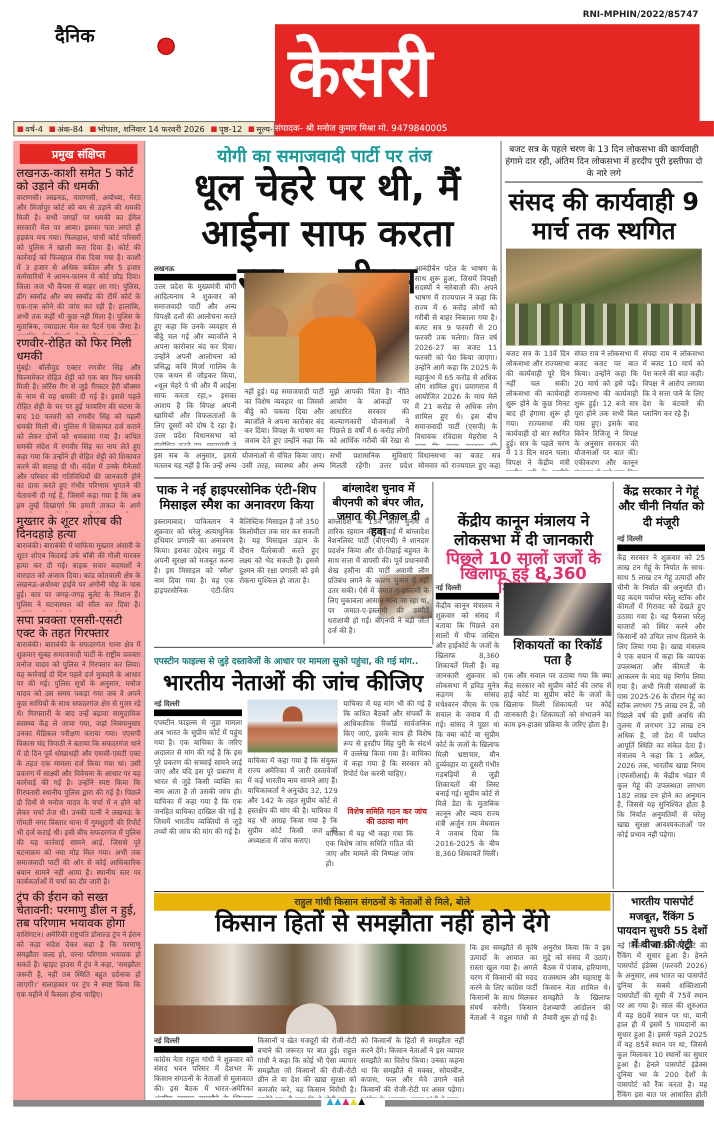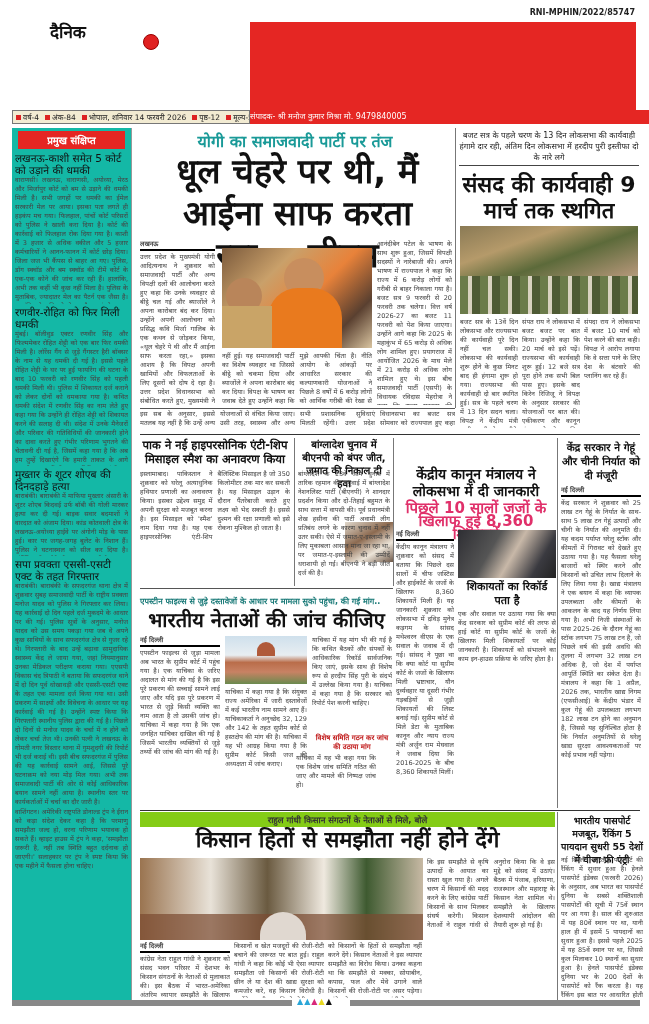--- a/index.html
+++ b/index.html
@@ -7,44 +7,45 @@
 .masthead{position:absolute;left:0;top:0;width:649px;height:110px}
 .dainik{position:absolute;left:50px;top:20px;font-size:17px;font-weight:bold;color:#111}
 .dabang{position:absolute;left:48px;top:38px;font-size:58px;font-weight:bold;color:#111;letter-spacing:2px;line-height:64px}
 .dot{position:absolute;left:143px;top:34px;width:16px;height:16px;border-radius:50%;background:#e02020;border:1px solid #900}
 .kesari-box{position:absolute;left:250px;top:22px;width:386px;height:88px;background:#e52623}
 .kesari{position:absolute;left:262px;top:26px;font-size:62px;font-weight:bold;color:#fff;line-height:80px}
 .rni{position:absolute;right:14px;top:8px;font-size:8px;font-weight:bold;color:#222}
 .infobar{position:absolute;left:12px;top:110px;width:238px;height:14px;background:#f2ebd2;border:1px solid #777;font-size:7.5px;display:flex;align-items:center;gap:6px;padding-left:3px;white-space:nowrap;overflow:hidden}
 .infobar span::before{content:"";display:inline-block;width:5px;height:5px;background:#d22;margin-right:2px}
 .editorbar{position:absolute;left:250px;top:110px;width:442px;height:14px;background:#e52623;color:#fff;font-size:8px;text-align:left;line-height:14px}
-.leftcol{position:absolute;left:12px;top:128px;width:120px;height:872px;background:#14b8a6;border-right:1px solid #999;padding:3px}
+.leftcol{position:absolute;left:12px;top:128px;width:120px;height:872px;background:#fca5a5;border-right:1px solid #999;padding:3px}
 .section-label{background:#e52623;color:#fff;text-align:center;font-weight:bold;font-size:10px;padding:2px 0;margin:0 3px 3px}
 .lh{font-weight:normal;font-size:10.5px;line-height:12px;color:#111;margin-top:2px}
 .lb{font-size:6.5px;line-height:9px;color:#444;text-align:justify}
 .kicker{position:absolute;left:140px;top:130px;width:310px;text-align:center;color:#1a9a98;font-size:16px;font-weight:bold}
 .mainhead{position:absolute;left:140px;top:150px;width:315px;text-align:center;font-size:34px;font-weight:bold;line-height:42px;color:#111}
 .col{position:absolute;font-size:6.5px;line-height:9px;color:#444;text-align:justify;overflow:hidden}
-.dateline{font-weight:bold;border-bottom:2px solid #000000;display:block;margin-bottom:2px;font-size:6.5px}
+.dateline{font-weight:bold;border-bottom:6px solid #000000;display:block;margin-bottom:2px;font-size:6.5px}
 .photo{position:absolute;overflow:hidden}
 .rtop{position:absolute;left:459px;top:130px;width:180px;text-align:center;font-size:8px;color:#222;line-height:11px;border-bottom:1px solid #444;padding-bottom:2px}
 .rhead{position:absolute;left:459px;top:172px;width:180px;text-align:center;font-size:22px;font-weight:bold;line-height:26px;color:#111}
 .hline{position:absolute;height:1px;background:#555}
 .vline{position:absolute;width:1px;background:#777}
 .h2{position:absolute;font-weight:bold;color:#111;text-align:center}
 .pink{color:#e0306a}
 .bottom-strip{position:absolute;top:1000px;height:6px;background:#888}
 </style>
 </head>
 <body>
 
 <div class="masthead">
   <div class="dainik">दैनिक</div>
   <div class="dot"></div>
   <div class="kesari-box"></div>
+  <div class="kesari">केसरी</div>
   <div class="rni">RNI-MPHIN/2022/85747</div>
 </div>
 <div class="infobar">
   <span>वर्ष-4</span>
   <span>अंक-84</span>
   <span>भोपाल, शनिवार 14 फरवरी 2026</span>
   <span>पृष्ठ-12</span>
   <span>मूल्य-5/-</span>
 </div>
 <div class="editorbar">संपादक- श्री मनोज कुमार मिश्रा मो. 9479840005</div>
@@ -52,20 +53,21 @@
 <div class="leftcol">
   <div class="section-label">प्रमुख संक्षिप्त</div>
   <div class="lh">लखनऊ-काशी समेत 5 कोर्ट को उड़ाने की धमकी</div>
   <div class="lb" style="height:128px;overflow:hidden">वाराणसी। लखनऊ, वाराणसी, अयोध्या, मेरठ और मिर्जापुर कोर्ट को बम से उड़ाने की धमकी मिली है। सभी जगहों पर धमकी का ईमेल सरकारी मेल पर आया। इसका पता लगते ही हड़कंप मच गया। फिलहाल, पांचों कोर्ट परिसरों को पुलिस ने खाली करा दिया है। कोर्ट की कार्रवाई को फिलहाल रोक दिया गया है। काशी में 3 हजार से अधिक वकील और 5 हजार कर्मचारियों ने आनन-फानन में कोर्ट छोड़ दिया। जिला जज भी कैंपस से बाहर आ गए। पुलिस, डॉग स्क्वॉड और बम स्क्वॉड की टीमें कोर्ट के एक-एक कोने की जांच कर रही हैं। हालांकि, अभी तक कहीं भी कुछ नहीं मिला है। पुलिस के मुताबिक, ज्यादातर मेल का पैटर्न एक जैसा है। हालांकि, मेल किसने भेजा और कहां से आया, इसका पता अब तक नहीं चल पाया है। पुलिस जांच कर रही है कि एक साथ मेल क्यों भेजे गए। क्या इसके पीछे कोई साजिश है। सूत्रों के मुताबिक, पूरे मामले पर लखनऊ के बड़े अफसर नजर रख रहे हैं। साइबर सेल और सुरक्षा एजेंसियां भी जांच में जुट गई हैं।</div>
   <div class="lh">रणवीर-रोहित को फिर मिली धमकी</div>
   <div class="lb" style="height:136px;overflow:hidden">मुंबई। बॉलीवुड एक्टर रणवीर सिंह और फिल्ममेकर रोहित शेट्टी को एक बार फिर धमकी मिली है। लॉरेंस गैंग से जुड़े गैंगस्टर हैरी बॉक्सर के नाम से यह धमकी दी गई है। इससे पहले रोहित शेट्टी के घर पर हुई फायरिंग की घटना के बाद 10 फरवरी को रणवीर सिंह को पहली धमकी मिली थी। पुलिस में शिकायत दर्ज कराने को लेकर दोनों को धमकाया गया है। कथित धमकी संदेश में रणवीर सिंह का नाम लेते हुए कहा गया कि उन्होंने ही रोहित शेट्टी को शिकायत करने की सलाह दी थी। संदेश में उनके मैनेजरों और परिवार की गतिविधियों की जानकारी होने का दावा करते हुए गंभीर परिणाम भुगतने की चेतावनी दी गई है, जिसमें कहा गया है कि अब हम तुम्हें दिखाएंगे कि हमारी ताकत के आगे तुम्हारी सात पुश्तें भी कुछ नहीं बिगाड़ पाएंगी।</div>
   <div class="lh">मुख्तार के शूटर शोएब की दिनदहाड़े हत्या</div>
   <div class="lb" style="height:64px;overflow:hidden">बाराबंकी। बाराबंकी में माफिया मुख्तार अंसारी के शूटर शोएब किदवई उर्फ बॉबी की गोली मारकर हत्या कर दी गई। बाइक सवार बदमाशों ने वारदात को अंजाम दिया। कांड कोतवाली क्षेत्र के लखनऊ-अयोध्या हाईवे पर अंगोनी मोड़ के पास हुई। कार पर जगह-जगह बुलेट के निशान हैं। पुलिस ने घटनास्थल को सील कर दिया है। फॉरेंसिक टीम मौके से साक्ष्य जुटा रही है।</div>
   <div class="lh">सपा प्रवक्ता एससी-एसटी एक्ट के तहत गिरफ्तार</div>
   <div class="lb" style="height:226px;overflow:hidden">बाराबंकी। बाराबंकी के सफदरगंज थाना क्षेत्र में शुक्रवार सुबह समाजवादी पार्टी के राष्ट्रीय प्रवक्ता मनोज यादव को पुलिस ने गिरफ्तार कर लिया। यह कार्रवाई दो दिन पहले दर्ज मुकदमे के आधार पर की गई। पुलिस सूत्रों के अनुसार, मनोज यादव को उस समय पकड़ा गया जब वे अपने कुछ साथियों के साथ सफदरगंज क्षेत्र से गुजर रहे थे। गिरफ्तारी के बाद उन्हें बढ़ावा सामुदायिक स्वास्थ्य केंद्र ले जाया गया, जहां नियमानुसार उनका मेडिकल परीक्षण कराया गया। एएसपी विकास चंद त्रिपाठी ने बताया कि सफदरगंज थाने में दो दिन पूर्व धोखाधड़ी और एससी-एसटी एक्ट के तहत एक मामला दर्ज किया गया था। उसी प्रकरण में साक्ष्यों और विवेचना के आधार पर यह कार्रवाई की गई है। उन्होंने स्पष्ट किया कि गिरफ्तारी स्थानीय पुलिस द्वारा की गई है। पिछले दो दिनों से मनोज यादव के चर्चा में न होने को लेकर चर्चा तेज थी। उनकी पत्नी ने लखनऊ के गोमती नगर विस्तार थाना में गुमशुदगी की रिपोर्ट भी दर्ज कराई थी। इसी बीच सफदरगंज में पुलिस की यह कार्रवाई सामने आई, जिससे पूरे घटनाक्रम को नया मोड़ मिल गया। अभी तक समाजवादी पार्टी की ओर से कोई आधिकारिक बयान सामने नहीं आया है। स्थानीय स्तर पर कार्यकर्ताओं में चर्चा का दौर जारी है।</div>
+  <div class="lh">ट्रंप की ईरान को सख्त चेतावनी: परमाणु डील न हुई, तब परिणाम भयावक होगा</div>
   <div class="lb" style="height:80px;overflow:hidden">वाशिंगटन। अमेरिकी राष्ट्रपति डोनाल्ड ट्रंप ने ईरान को कड़ा संदेश देकर कहा है कि परमाणु समझौता जल्द हो, वरना परिणाम भयावक हो सकते हैं। व्हाइट हाउस में ट्रंप ने कहा, 'समझौता जरूरी है, नहीं तब स्थिति बहुत दर्दनाक हो जाएगी।' सलाहकार पर ट्रंप ने स्पष्ट किया कि एक महीने में फैसला होना चाहिए।</div>
 </div>
 
 <div class="kicker">योगी का समाजवादी पार्टी पर तंज</div>
 <div class="mainhead">धूल चेहरे पर थी, मैं आईना साफ करता रहा... सीएम</div>
 <div class="col" style="left:140px;top:240px;width:75px;height:165px">
   <span class="dateline">लखनऊ</span>
   <span>उत्तर प्रदेश के मुख्यमंत्री योगी आदित्यनाथ ने शुक्रवार को समाजवादी पार्टी और अन्य विपक्षी दलों की आलोचना करते हुए कहा कि उनके व्यवहार से बीट्ठे चल गई और ब्याजोंले ने अपना कारोबार बंद कर दिया। उन्होंने अपनी आलोचना को प्रसिद्ध कवि मिर्जा गालिब के एक कथन से जोड़कर किया, «धूल चेहरे पे थी और मैं आईना साफ करता रहा,» इसका आशय है कि विपक्ष अपनी खामियों और विफलताओं के लिए दूसरों को दोष दे रहा है। उत्तर प्रदेश विधानसभा को संबोधित करते हुए, मुख्यमंत्री ने कहा कि समाजवादी पार्टी और अन्य दलों के नेतृत्व वाली पिछली सरकार ने राज्य को बीमारू बनाया। इसके विपरीत उनकी सरकार ने पिछले आठ वर्षों में लगभग 6 करोड़ लोगों को गरीबी रेखा से बाहर निकाला है। उन्होंने कहा कि राज्य की छवि अब बदल चुकी है।</span>
 </div>
 <div class="photo" style="left:222px;top:248px;width:150px;height:100px;background:linear-gradient(135deg,#7b5a3c 0%,#c9a06a 30%,#e8823a 55%,#5a4030 80%,#d9c4a0 100%)">
@@ -130,21 +132,21 @@
 <div class="photo" style="left:225px;top:636px;width:82px;height:48px;background:linear-gradient(180deg,#cfe0ec 0%,#e8eef2 40%,#b96d4a 55%,#c88264 75%,#6a8a4e 100%)">
   <div style="position:absolute;left:32px;top:6px;width:18px;height:14px;border-radius:9px 9px 0 0;background:#b05a3a"></div>
 </div>
 <div class="col" style="left:225px;top:688px;width:82px;height:118px">याचिका में कहा गया है कि संयुक्त राज्य अमेरिका में जारी दस्तावेजों में कई भारतीय नाम सामने आए हैं। याचिकाकर्ता ने अनुच्छेद 32, 129 और 142 के तहत सुप्रीम कोर्ट से हस्तक्षेप की मांग की है। याचिका में यह भी आग्रह किया गया है कि सुप्रीम कोर्ट किसी जज की अध्यक्षता में जांच कराए।</div>
 <div class="col" style="left:312px;top:636px;width:80px;height:96px">याचिका में यह मांग भी की गई है कि कथित बैठकों और संपर्कों के आधिकारिक रिकॉर्ड सार्वजनिक किए जाएं, इसके साथ ही विशेष रूप से हरदीप सिंह पुरी के संदर्भ में उल्लेख किया गया है। याचिका में कहा गया है कि सरकार को रिपोर्ट पेश करनी चाहिए।</div>
 <div class="h2" style="left:312px;top:734px;width:80px;font-size:7px;line-height:9px;color:#c01818">विशेष समिति गठन कर जांच की उठाया मांग</div>
 <div class="col" style="left:296px;top:754px;width:80px;height:52px">याचिका में यह भी कहा गया कि एक विशेष जांच समिति गठित की जाए और मामले की निष्पक्ष जांच हो।</div>
 
 <div class="hline" style="left:140px;top:810px;width:500px;background:#333"></div>
 
-<div class="h2" style="left:140px;top:812px;width:415px;font-size:8.5px;background:#84cc16;color:#333;padding:2px 0">राहुल गांधी किसान संगठनों के नेताओं से मिले, बोले</div>
+<div class="h2" style="left:140px;top:812px;width:415px;font-size:8.5px;background:#eab308;color:#333;padding:2px 0">राहुल गांधी किसान संगठनों के नेताओं से मिले, बोले</div>
 <div class="h2" style="left:140px;top:826px;width:415px;font-size:22px;line-height:28px">किसान हितों से समझौता नहीं होने देंगे</div>
 <div class="photo" style="left:140px;top:858px;width:283px;height:82px;background:linear-gradient(90deg,#9a7450 0%,#e8e2d8 25%,#6a5a40 45%,#efe9df 65%,#3e5a30 80%,#c7b9a4 100%)">
   <div style="position:absolute;left:0;top:56px;width:283px;height:26px;background:#7a4a30;opacity:.7"></div>
   <div style="position:absolute;left:120px;top:54px;width:46px;height:28px;border-radius:23px 23px 0 0;background:#e0d8d0"></div>
 </div>
 <div class="col" style="left:140px;top:942px;width:90px;height:56px">
   <span class="dateline">नई दिल्ली</span>
   <span>कांग्रेस नेता राहुल गांधी ने शुक्रवार को संसद भवन परिसर में देशभर के किसान संगठनों के नेताओं से मुलाकात की। इस बैठक में भारत-अमेरिका अंतरिम व्यापार समझौते के खिलाफ देशव्यापी आंदोलन शुरू करने और</span>
 </div>
 <div class="col" style="left:234px;top:942px;width:90px;height:56px">किसानों व खेत मजदूरों की रोजी-रोटी बचाने की जरूरत पर बात हुई। राहुल गांधी ने कहा कि कोई भी ऐसा व्यापार समझौता जो किसानों की रोजी-रोटी छीन ले या देश की खाद्य सुरक्षा को कमजोर करे, वह किसान विरोधी है। उन्होंने यह भी कहा कि वे मोदी सरकार</div>

